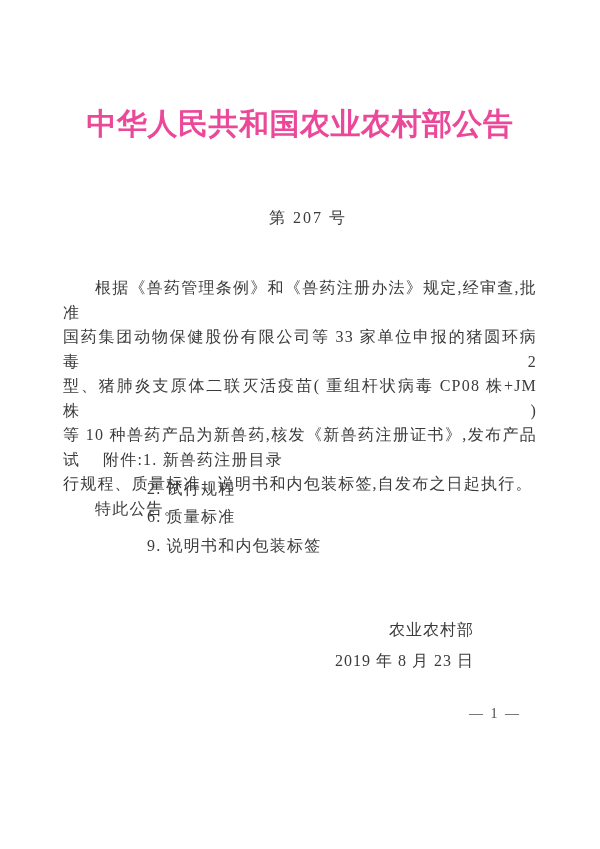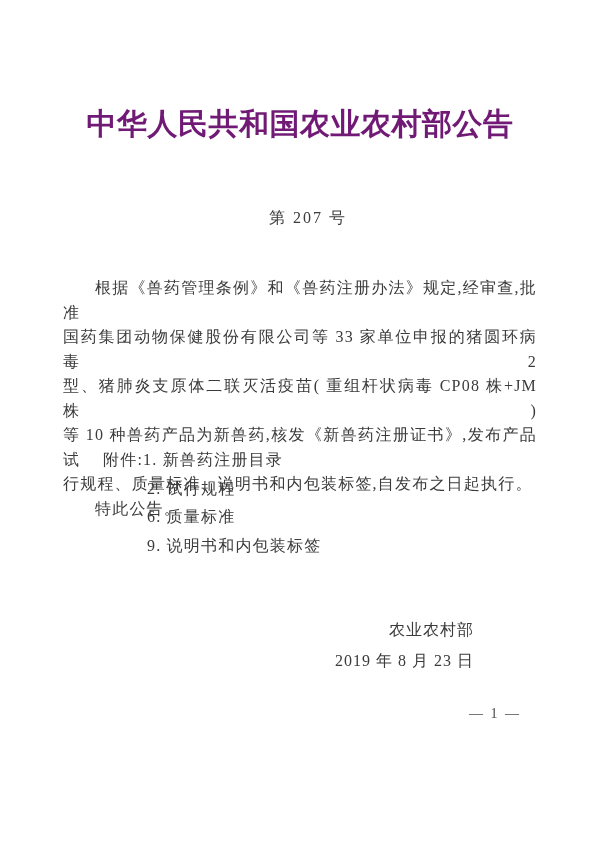--- a/index.html
+++ b/index.html
@@ -83,21 +83,21 @@
     font-size: 14px;
     letter-spacing: 2px;
     color: #4a4a4a;
   }
 </style>
 </head>
 <body>
 
 <div class="page">
 
-  <h1 class="title" style="color: #701a75;">中华人民共和国农业农村部公告</h1>
+  <h1 class="title" style="color: #ec4899;">中华人民共和国农业农村部公告</h1>
 
   <div class="doc-number">第 207 号</div>
 
   <div class="body-text">
     <div class="line indent just">根据《兽药管理条例》和《兽药注册办法》规定,经审查,批准</div>
     <div class="line just">国药集团动物保健股份有限公司等 33 家单位申报的猪圆环病毒 2</div>
     <div class="line just">型、猪肺炎支原体二联灭活疫苗( 重组杆状病毒 CP08 株+JM 株)</div>
     <div class="line just">等 10 种兽药产品为新兽药,核发《新兽药注册证书》,发布产品试</div>
     <div class="line">行规程、质量标准、说明书和内包装标签,自发布之日起执行。</div>
     <div class="line indent">特此公告。</div>

